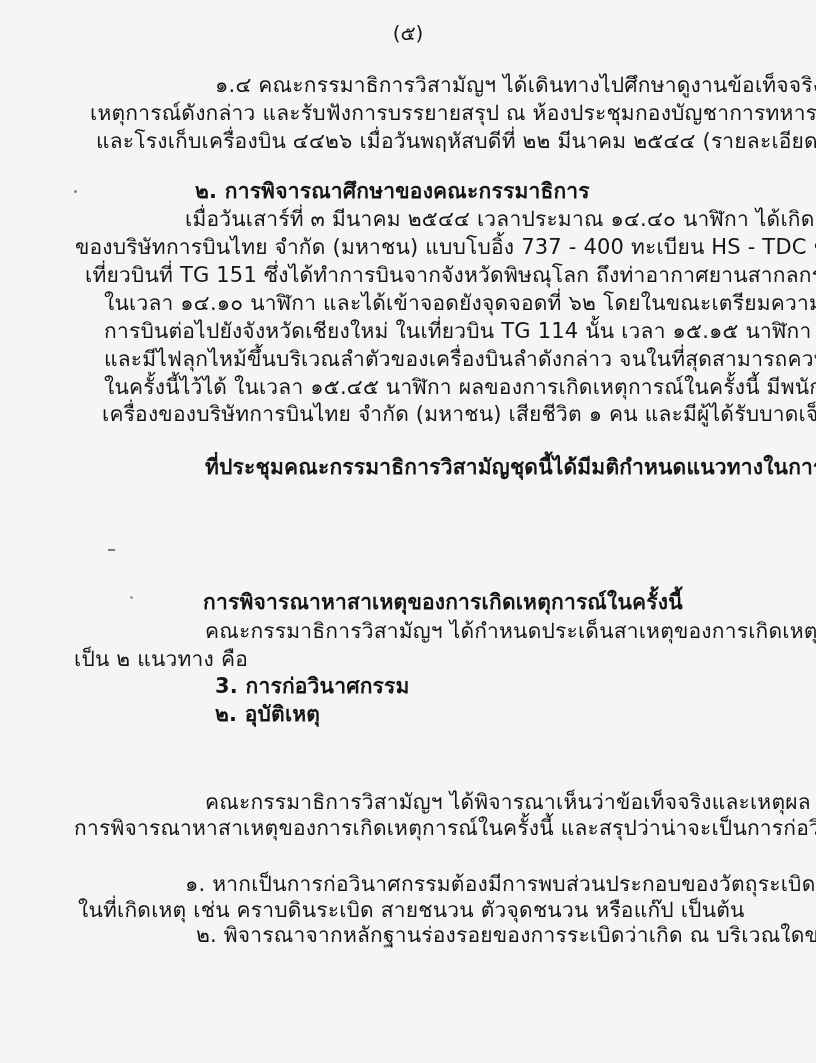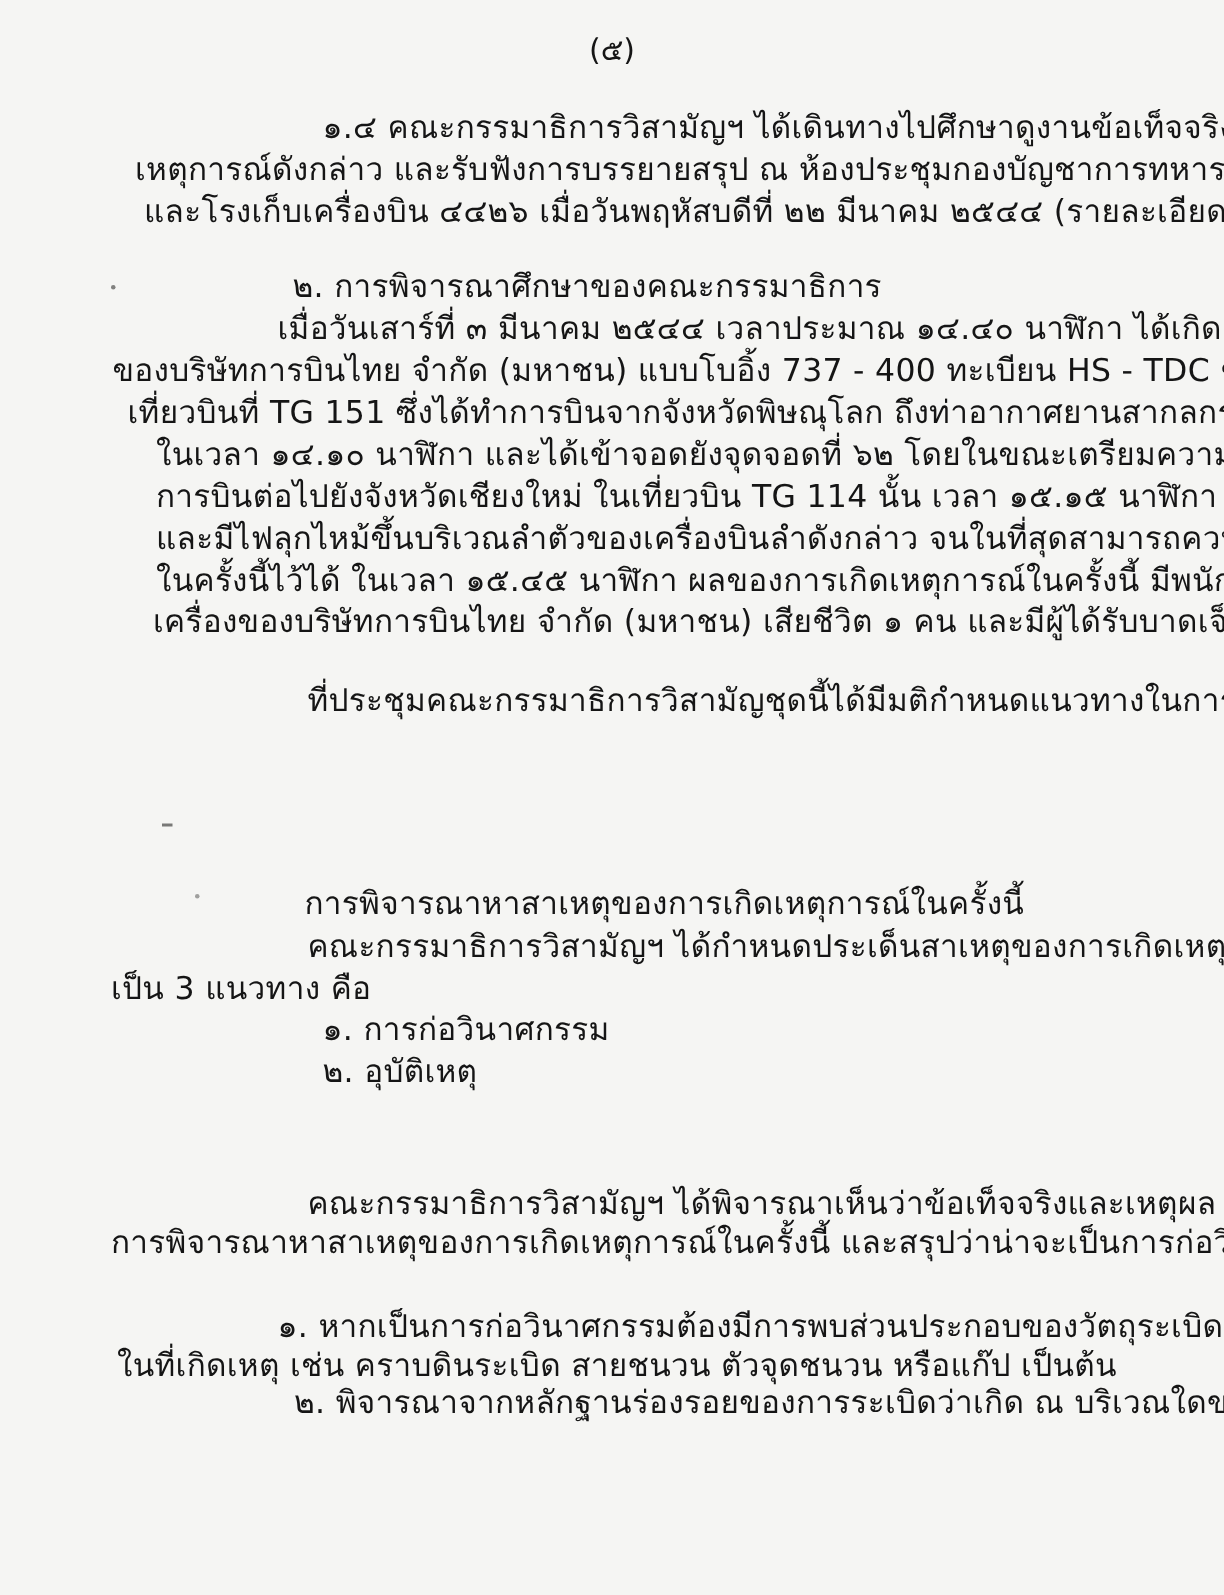--- a/index.html
+++ b/index.html
@@ -18,21 +18,21 @@
     overflow: hidden;
   }
   .ln {
     position: absolute;
     white-space: nowrap;
     font-size: 21px;
     line-height: 28px;
     height: 28px;
     letter-spacing: 0.2px;
   }
-  .b { font-weight: 400; }
+  .b { font-weight: 700; }
   .pageno {
     position: absolute;
     left: 0;
     width: 100%;
     text-align: center;
     font-size: 20px;
     line-height: 28px;
   }
   .artifact {
     position: absolute;
@@ -62,22 +62,22 @@
   <div class="ln" style="top:317px;left:104px">การบินต่อไปยังจังหวัดเชียงใหม่ ในเที่ยวบิน TG 114 นั้น  เวลา ๑๕.๑๕ นาฬิกา ได้เกิดการระเบิด</div>
   <div class="ln" style="top:345px;left:104px">และมีไฟลุกไหม้ขึ้นบริเวณลำตัวของเครื่องบินลำดังกล่าว จนในที่สุดสามารถควบคุมสถานการณ์</div>
   <div class="ln" style="top:373px;left:104px">ในครั้งนี้ไว้ได้ ในเวลา ๑๕.๔๕ นาฬิกา ผลของการเกิดเหตุการณ์ในครั้งนี้ มีพนักงานต้อนรับบน</div>
   <div class="ln" style="top:400px;left:102px">เครื่องของบริษัทการบินไทย จำกัด (มหาชน) เสียชีวิต ๑ คน และมีผู้ได้รับบาดเจ็บอีกรวม ๖ คน</div>
 
   <div class="ln b" style="top:453px;left:205px">ที่ประชุมคณะกรรมาธิการวิสามัญชุดนี้ได้มีมติกำหนดแนวทางในการพิจารณา</div>
 
 
   <div class="ln b" style="top:588px;left:203px">การพิจารณาหาสาเหตุของการเกิดเหตุการณ์ในครั้งนี้</div>
   <div class="ln" style="top:617px;left:205px">คณะกรรมาธิการวิสามัญฯ ได้กำหนดประเด็นสาเหตุของการเกิดเหตุการณ์ในครั้งนี้</div>
-  <div class="ln" style="top:645px;left:74px">เป็น 3 แนวทาง คือ</div>
-  <div class="ln b" style="top:672px;left:215px">๑. การก่อวินาศกรรม</div>
+  <div class="ln" style="top:645px;left:74px">เป็น ๒ แนวทาง คือ</div>
+  <div class="ln b" style="top:672px;left:215px">3. การก่อวินาศกรรม</div>
   <div class="ln b" style="top:700px;left:215px">๒. อุบัติเหตุ</div>
 
   <div class="ln" style="top:788px;left:205px">คณะกรรมาธิการวิสามัญฯ  ได้พิจารณาเห็นว่าข้อเท็จจริงและเหตุผล ซึ่งจะนำไปสู่</div>
   <div class="ln" style="top:814px;left:74px">การพิจารณาหาสาเหตุของการเกิดเหตุการณ์ในครั้งนี้  และสรุปว่าน่าจะเป็นการก่อวินาศกรรม หรือ</div>
   <div class="ln" style="top:870px;left:185px">๑. หากเป็นการก่อวินาศกรรมต้องมีการพบส่วนประกอบของวัตถุระเบิด</div>
   <div class="ln" style="top:896px;left:78px">ในที่เกิดเหตุ เช่น  คราบดินระเบิด  สายชนวน  ตัวจุดชนวน  หรือแก๊ป เป็นต้น</div>
   <div class="ln" style="top:921px;left:196px">๒. พิจารณาจากหลักฐานร่องรอยของการระเบิดว่าเกิด ณ บริเวณใดของลำตัว</div>
 
   <div class="artifact a-dot1"></div>
   <div class="artifact a-dash"></div>

